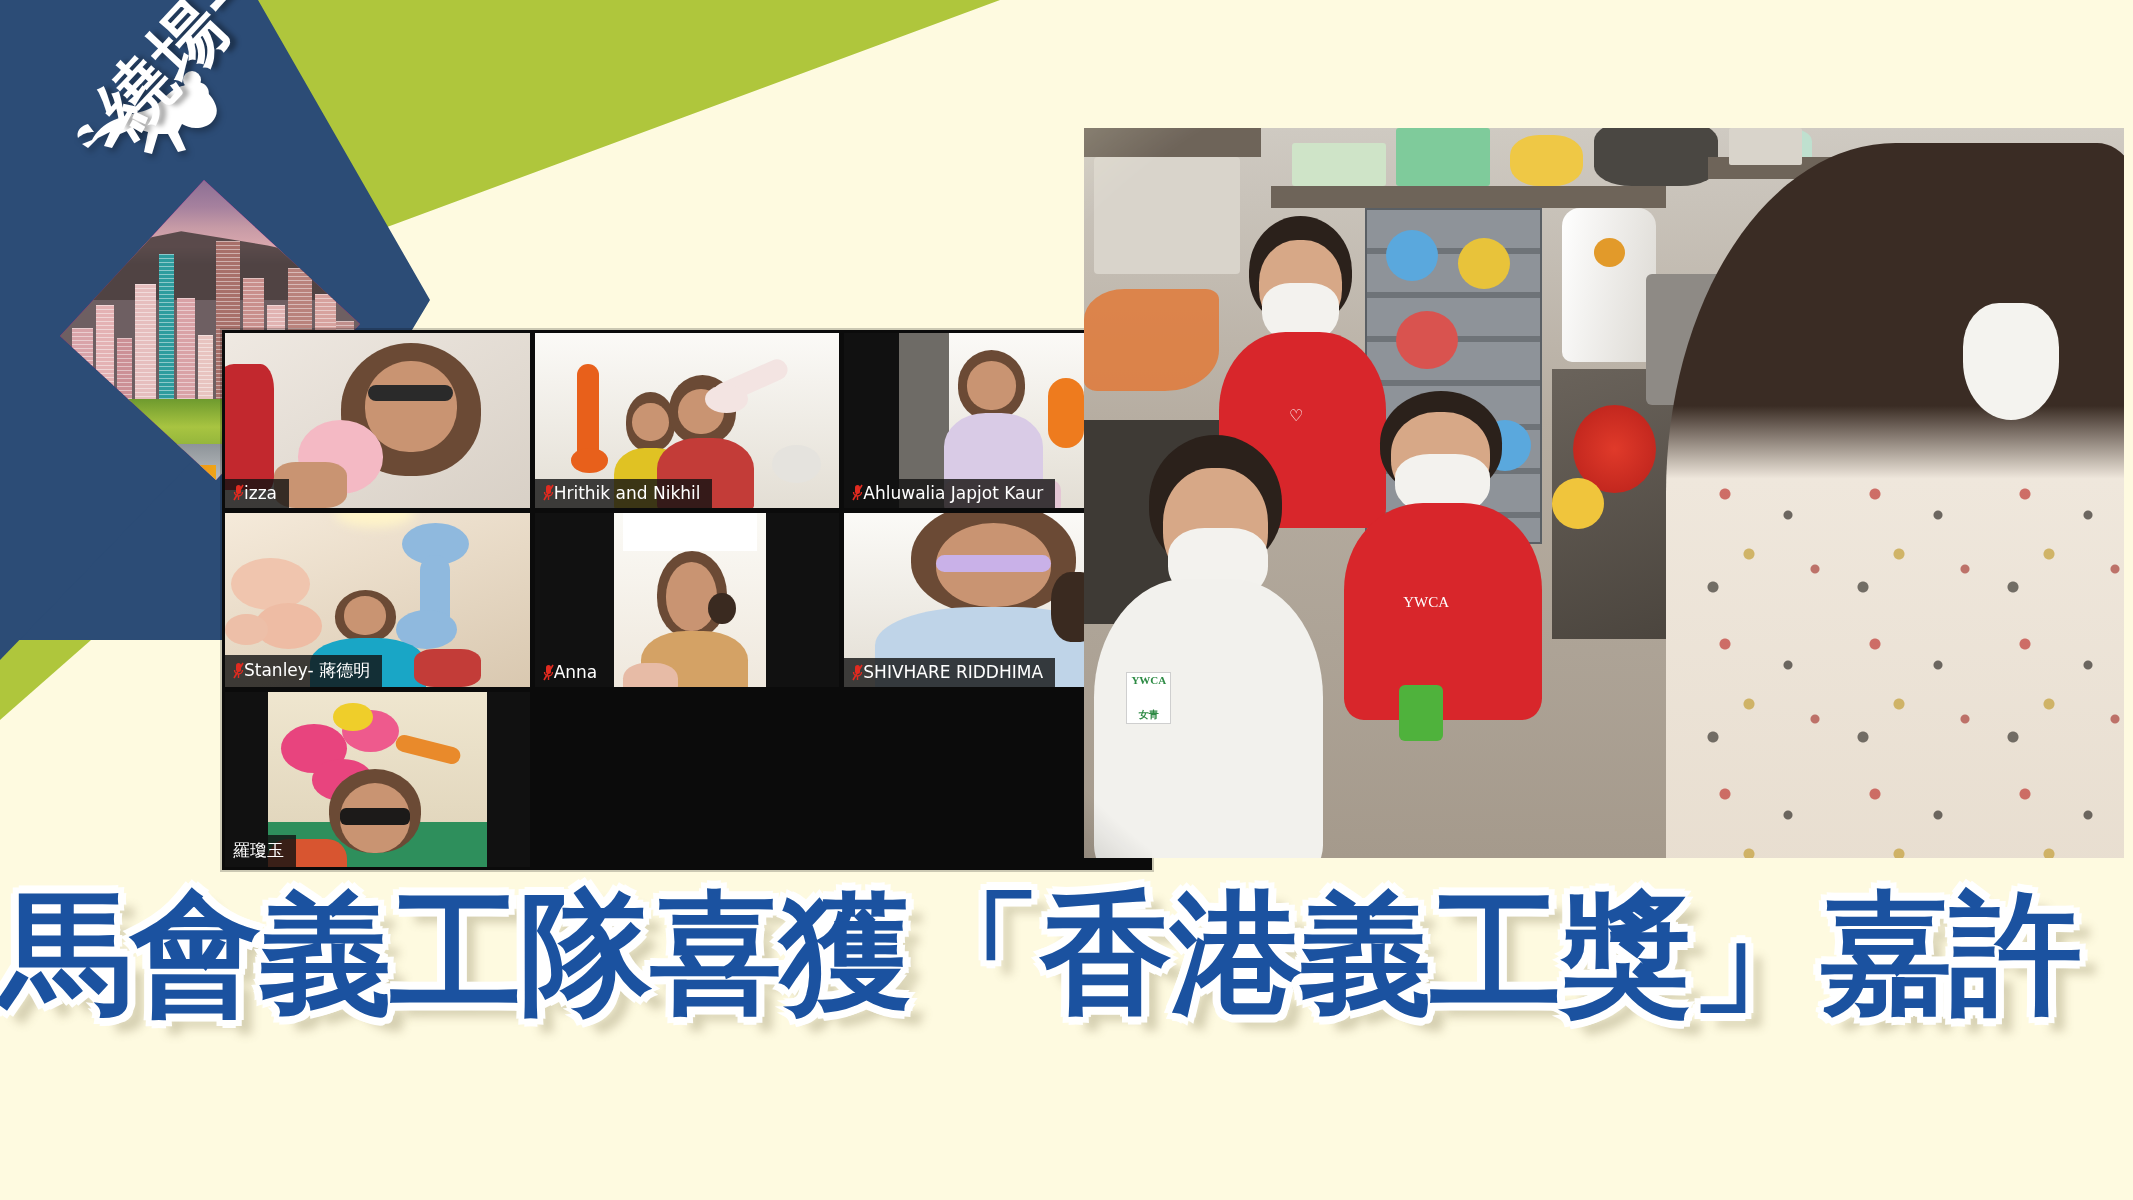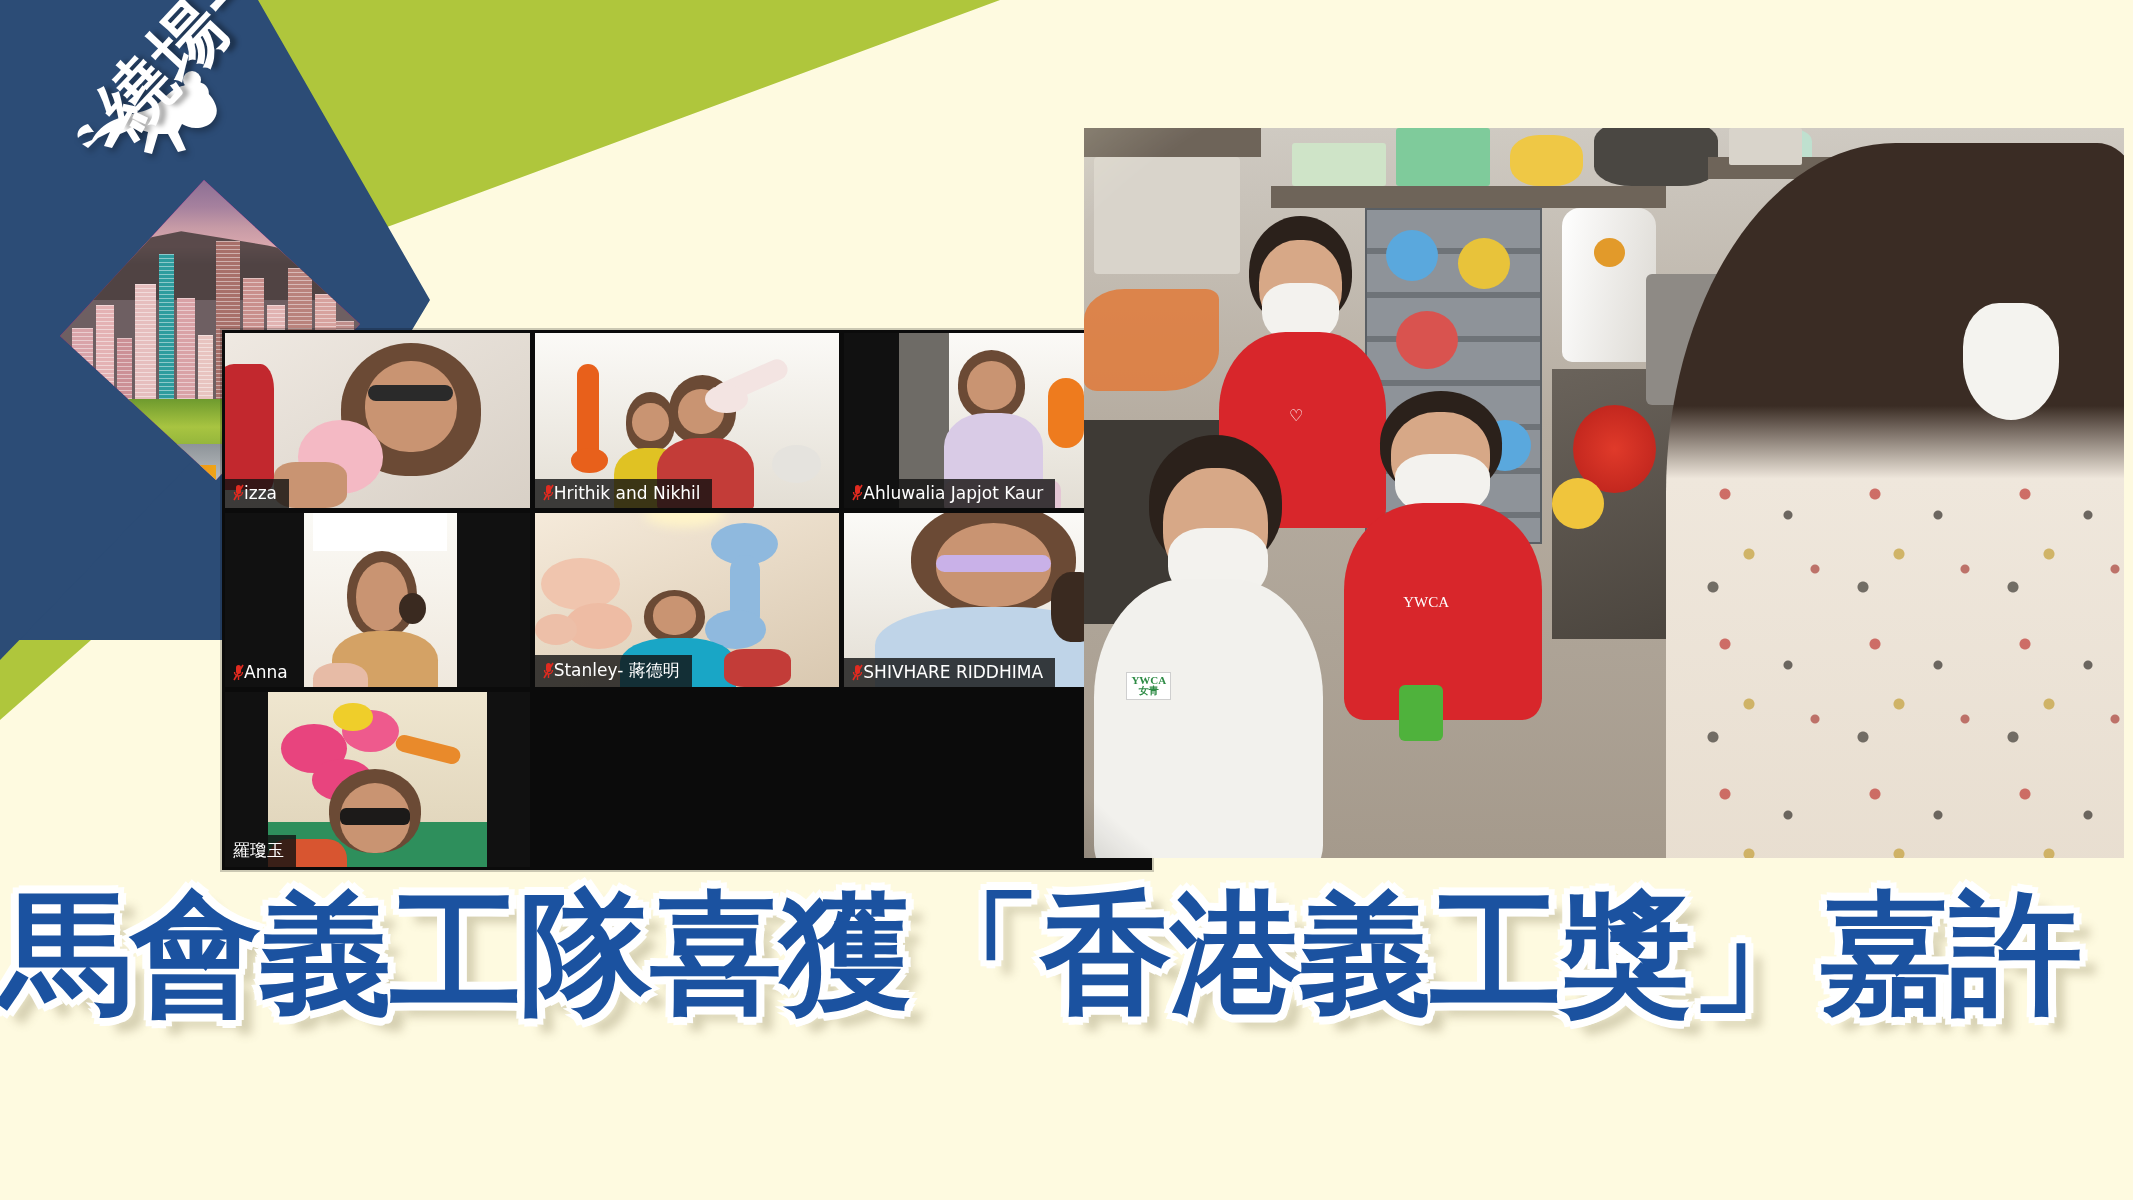--- a/index.html
+++ b/index.html
@@ -175,21 +175,21 @@
   .p-shirt-white { position: absolute; border-radius: 40% 40% 10% 10%; background:#F2F1ED; }
   .heart-logo { position:absolute; color:#fff; font-size:16px; }
   .ywca-badge {
     position: absolute;
     background: #FFFFFF; border: 1px solid #CFCFCF;
     color: #2E8B45; font-size: 11px; font-weight: bold;
     padding: 2px 4px; line-height: 1.05; text-align: center;
     font-family: "DejaVu Sans", sans-serif;
   }
   .ywca-badge b { display:block; color:#2E8B45;font-family:Liberation Serif, serif; }
-  .ywca-badge span { display:block; color:#2E8B45; font-size:10px; }
+  .ywca-badge span { display:block; color:#2E8B45; font-size:10px;margin-top:24px; }
   .foreground-lady {
     position: absolute; right: -2%; top: 2%; width: 46%; height: 100%;
     background: linear-gradient(180deg,#3A2C24 0%, #3A2C24 36%, #EFE7DC 46%, #E8DED0 100%);
     border-radius: 48% 10% 0 0;
   }
   .fl-pattern {
     position: absolute; left: 6%; top: 44%; right: 0; bottom: 0;
     background-image:
       radial-gradient(circle at 20% 20%, #C6504A 0 5px, rgba(0,0,0,0) 6px),
       radial-gradient(circle at 62% 34%, #4C4742 0 4px, rgba(0,0,0,0) 5px),
@@ -335,41 +335,20 @@
           <rect x="3" y="1" width="5" height="9" rx="2.5" fill="#E02B20"></rect>
           <path d="M1.5 8 a4 4 0 0 0 8 0" stroke="#E02B20" stroke-width="1.4" fill="none"></path>
           <rect x="4.8" y="12" width="1.4" height="4" fill="#E02B20"></rect>
           <line x1="1" y1="16" x2="10" y2="1" stroke="#E02B20" stroke-width="1.6"></line>
         </svg>
         <span>Ahluwalia Japjot Kaur</span>
       </div>
     </div>
 
     <div class="zt">
-      <div class="zt-video pillar">
-        <div class="s" style="inset:0; background:linear-gradient(180deg,#FBFAF6,#EFE8DD);"></div>
-        <div class="s" style="left:6%; top:0; width:88%; height:22%; background:#FFFFFF;"></div>
-        <div class="s head" style="left:28%; top:22%; width:46%; height:50%;"></div>
-        <div class="s face" style="left:34%; top:28%; width:34%; height:40%;"></div>
-        <div class="s" style="left:62%; top:46%; width:18%; height:18%; background:#3A2A20; border-radius:50%;"></div>
-        <div class="s body" style="left:18%; top:68%; width:70%; height:40%; background:#D4A265;"></div>
-        <div class="s" style="left:6%; top:86%; width:36%; height:22%; background:#E7BBA6; border-radius:40%;"></div>
-      </div>
-      <div class="zt-name">
-        <svg class="mic-icon" viewBox="0 0 11 17">
-          <rect x="3" y="1" width="5" height="9" rx="2.5" fill="#E02B20"></rect>
-          <path d="M1.5 8 a4 4 0 0 0 8 0" stroke="#E02B20" stroke-width="1.4" fill="none"></path>
-          <rect x="4.8" y="12" width="1.4" height="4" fill="#E02B20"></rect>
-          <line x1="1" y1="16" x2="10" y2="1" stroke="#E02B20" stroke-width="1.6"></line>
-        </svg>
-        <span>Anna</span>
-      </div>
-    </div>
-
-    <div class="zt">
       <div class="zt-video">
         <div class="s wall-warm"></div>
         <div class="s" style="left:36%; top:-8%; width:26%; height:16%; background:#FFF4C8; border-radius:50%; filter:blur(6px);"></div>
         <div class="s bal" style="left:2%;  top:26%; width:26%; height:30%; background:#F0C5AE;"></div>
         <div class="s bal" style="left:10%; top:52%; width:22%; height:26%; background:#EEBCA4;"></div>
         <div class="s bal" style="left:0%;  top:58%; width:14%; height:18%; background:#EDBFA8;"></div>
         <div class="s bal" style="left:58%; top:6%;  width:22%; height:24%; background:#8FB9DE;"></div>
         <div class="s balstick" style="left:64%; top:24%; width:10%; height:44%; background:#8FB9DE;"></div>
         <div class="s bal" style="left:56%; top:56%; width:20%; height:22%; background:#8FB9DE;"></div>
         <div class="s head" style="left:36%; top:44%; width:20%; height:30%;"></div>
@@ -382,20 +361,41 @@
           <rect x="3" y="1" width="5" height="9" rx="2.5" fill="#E02B20"></rect>
           <path d="M1.5 8 a4 4 0 0 0 8 0" stroke="#E02B20" stroke-width="1.4" fill="none"></path>
           <rect x="4.8" y="12" width="1.4" height="4" fill="#E02B20"></rect>
           <line x1="1" y1="16" x2="10" y2="1" stroke="#E02B20" stroke-width="1.6"></line>
         </svg>
         <span>Stanley- 蔣德明</span>
       </div>
     </div>
 
     <div class="zt">
+      <div class="zt-video pillar">
+        <div class="s" style="inset:0; background:linear-gradient(180deg,#FBFAF6,#EFE8DD);"></div>
+        <div class="s" style="left:6%; top:0; width:88%; height:22%; background:#FFFFFF;"></div>
+        <div class="s head" style="left:28%; top:22%; width:46%; height:50%;"></div>
+        <div class="s face" style="left:34%; top:28%; width:34%; height:40%;"></div>
+        <div class="s" style="left:62%; top:46%; width:18%; height:18%; background:#3A2A20; border-radius:50%;"></div>
+        <div class="s body" style="left:18%; top:68%; width:70%; height:40%; background:#D4A265;"></div>
+        <div class="s" style="left:6%; top:86%; width:36%; height:22%; background:#E7BBA6; border-radius:40%;"></div>
+      </div>
+      <div class="zt-name">
+        <svg class="mic-icon" viewBox="0 0 11 17">
+          <rect x="3" y="1" width="5" height="9" rx="2.5" fill="#E02B20"></rect>
+          <path d="M1.5 8 a4 4 0 0 0 8 0" stroke="#E02B20" stroke-width="1.4" fill="none"></path>
+          <rect x="4.8" y="12" width="1.4" height="4" fill="#E02B20"></rect>
+          <line x1="1" y1="16" x2="10" y2="1" stroke="#E02B20" stroke-width="1.6"></line>
+        </svg>
+        <span>Anna</span>
+      </div>
+    </div>
+
+    <div class="zt">
       <div class="zt-video">
         <div class="s wall-white"></div>
         <div class="s head" style="left:22%; top:-6%; width:54%; height:64%;"></div>
         <div class="s face" style="left:30%; top:6%; width:38%; height:48%;"></div>
         <div class="s" style="left:30%; top:24%; width:38%; height:10%; background:#C9B1E8; border-radius:10px;"></div>
         <div class="s body" style="left:10%; top:54%; width:78%; height:52%; background:#BFD4E8;"></div>
         <div class="s" style="left:68%; top:34%; width:16%; height:40%; background:#3A2A20; border-radius:40%;"></div>
       </div>
       <div class="zt-name">
         <svg class="mic-icon" viewBox="0 0 11 17">

